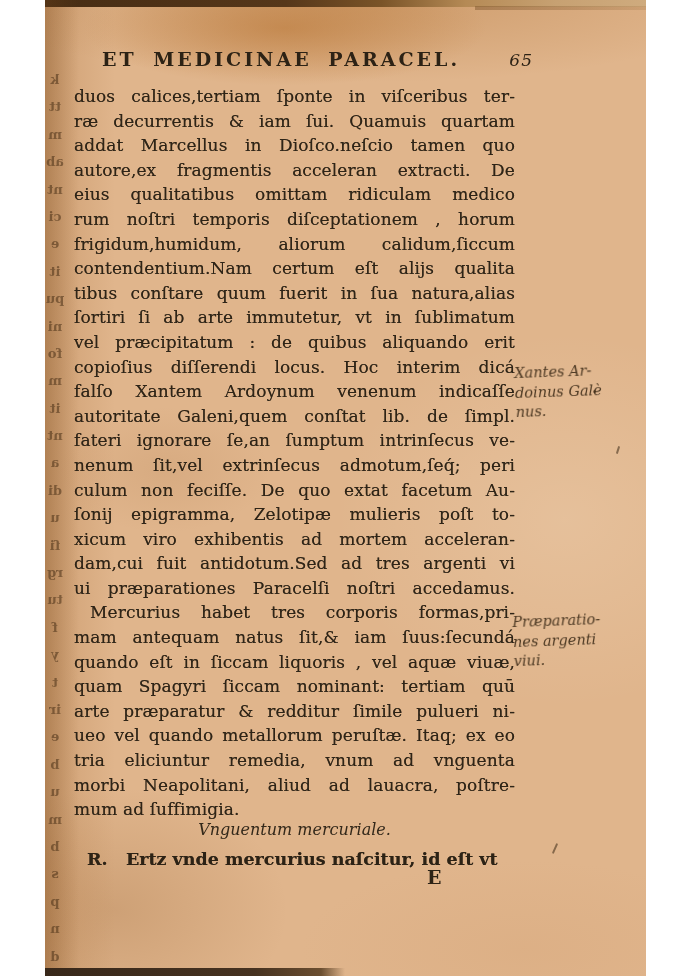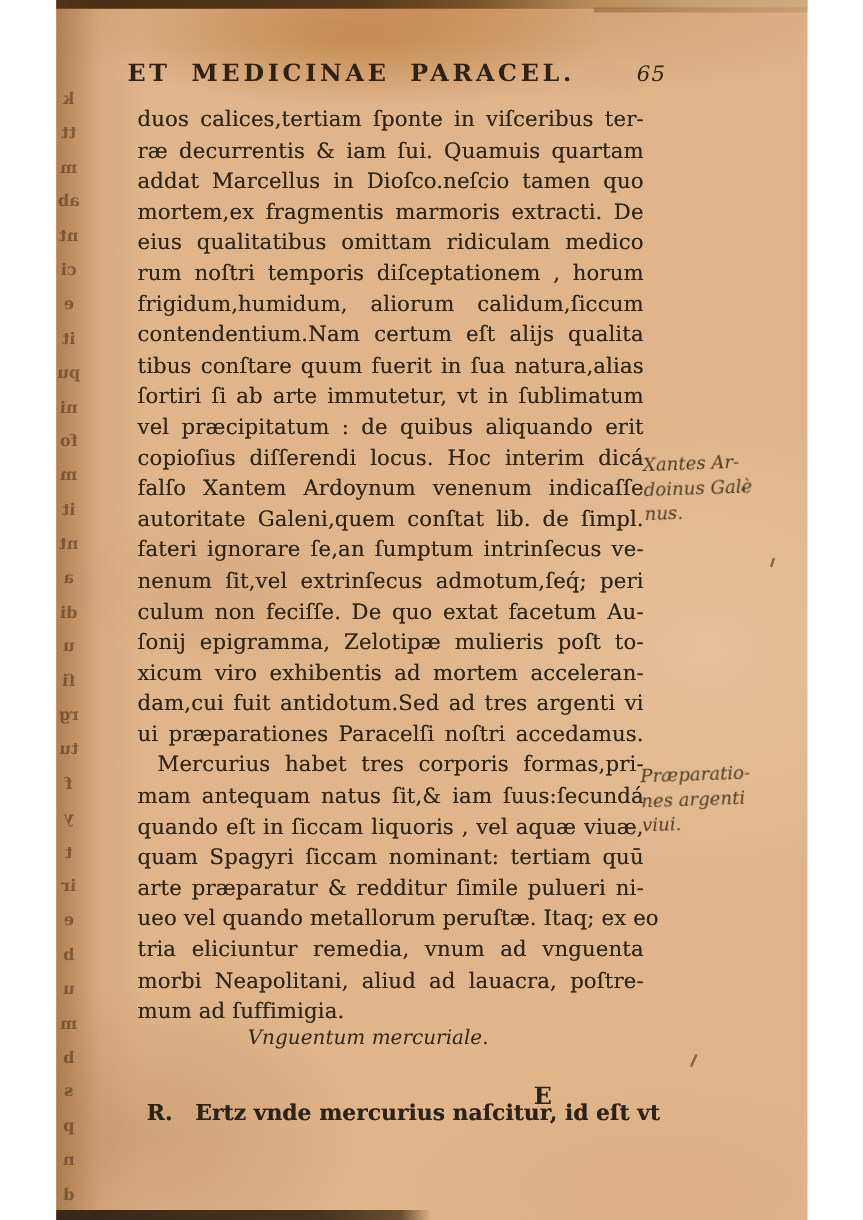--- a/index.html
+++ b/index.html
@@ -42,34 +42,33 @@
 
   .header{position:absolute;left:12px;top:48px;width:448px;text-align:center;color:#2c2215;}
   .header .title{font-weight:bold;font-size:19px;letter-spacing:3px;word-spacing:7px;}
   .header .pagenum{position:absolute;right:-28px;top:2px;font-style:italic;font-size:17px;letter-spacing:1px;}
 
   .bodytext{position:absolute;left:29px;top:84px;width:441px;color:#2e2417;}
   .bodytext .line{
     font-size:17px;line-height:24.6px;height:24.6px;white-space:nowrap;
     text-align:justify;text-align-last:justify;letter-spacing:0.1px;
     text-shadow:0 0 0.5px rgba(46,36,23,0.6);
-    margin-left:36px;
   }
   .bodytext .line.indent{text-indent:16px;}
   .bodytext .line.nojust{text-align-last:left;}
 
   .margin-note{position:absolute;width:118px;color:#4e3a24;font-style:italic;
     font-size:14.5px;line-height:19.5px;transform:rotate(-2deg);filter:blur(0.2px);}
   .note-1{left:470px;top:362px;}
   .note-2{left:468px;top:611px;}
 
   .section-heading{position:absolute;left:29px;top:820px;width:441px;text-align:center;
     font-style:italic;font-size:16px;color:#33281a;}
-  .recipe-line{position:absolute;left:42px;top:881px;width:441px;font-size:17.5px;
-    font-weight:bold;color:#2c2215;white-space:pre;text-shadow:0 0 0.5px rgba(46,36,23,0.6);text-align:right;}
+  .recipe-line{position:absolute;left:42px;top:849px;width:441px;font-size:17.5px;
+    font-weight:bold;color:#2c2215;white-space:pre;text-shadow:0 0 0.5px rgba(46,36,23,0.6);}
   .signature{position:absolute;left:382px;top:866px;font-size:19px;font-weight:bold;color:#2c2215;}
 
   
   .speck{position:absolute;background:rgba(60,42,22,0.55);border-radius:1px;}
   .speck.s1{left:572px;top:446px;width:2px;height:8px;transform:rotate(18deg);}
   .speck.s2{left:509px;top:843px;width:2px;height:11px;transform:rotate(24deg);}
   .speck.s3{left:548px;top:390px;width:3px;height:3px;border-radius:50%;}
 </style>
 </head>
 <body>
@@ -120,21 +119,21 @@
 
     <div class="header">
       <span class="title">ET MEDICINAE PARACEL.</span>
       <span class="pagenum">65</span>
     </div>
 
     <div class="bodytext">
         <div class="line">duos calices,tertiam ſponte in viſceribus ter-</div>
         <div class="line">ræ decurrentis &amp; iam ſui. Quamuis quartam</div>
         <div class="line">addat Marcellus in Dioſco.neſcio tamen quo</div>
-        <div class="line">mortem,ex fragmentis marmoris extracti.  De</div>
+        <div class="line">autore,ex fragmentis acceleran extracti.  De</div>
         <div class="line">eius qualitatibus omittam ridiculam medico</div>
         <div class="line">rum noſtri temporis diſceptationem , horum</div>
         <div class="line">frigidum,humidum, aliorum calidum,ſiccum</div>
         <div class="line">contendentium.Nam certum eſt alijs qualita</div>
         <div class="line">tibus conſtare quum fuerit in ſua natura,alias</div>
         <div class="line">ſortiri ſi ab arte immutetur, vt in ſublimatum</div>
         <div class="line">vel præcipitatum : de quibus aliquando erit</div>
         <div class="line">copioſius diſſerendi locus.  Hoc interim dicá</div>
         <div class="line">falſo Xantem Ardoynum venenum indicaſſe</div>
         <div class="line">autoritate Galeni,quem conſtat lib. de ſimpl.</div>

